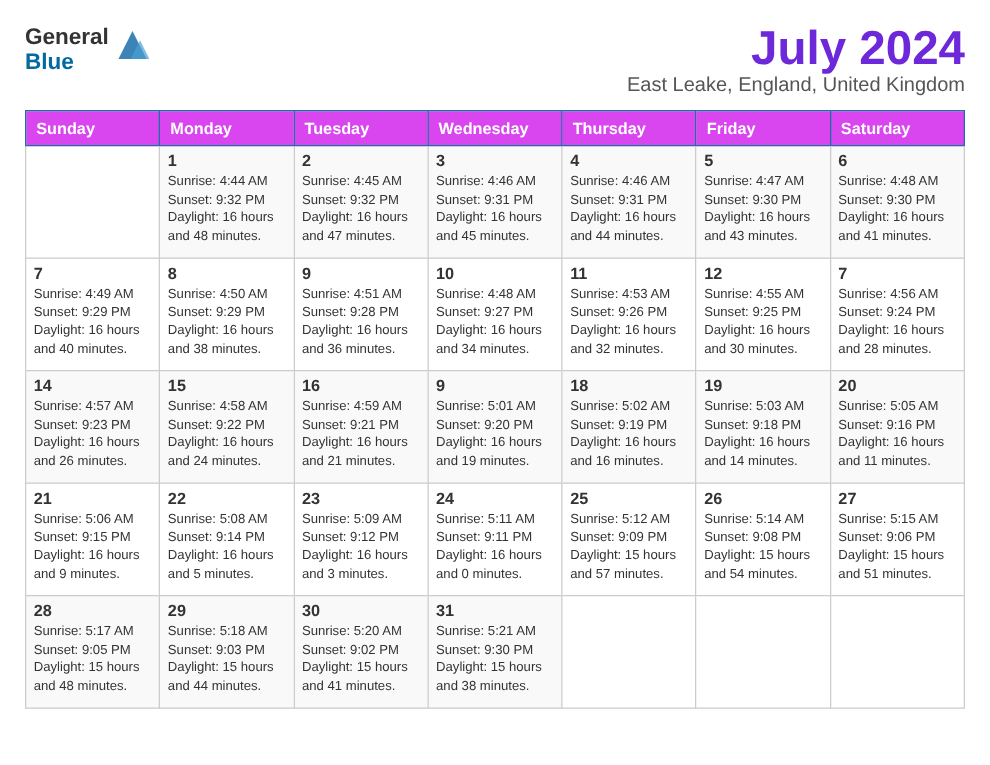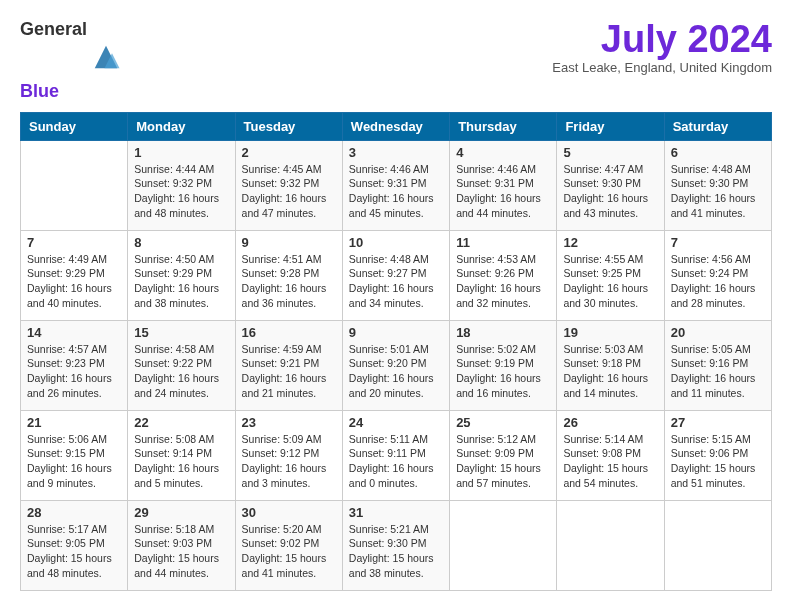--- a/index.html
+++ b/index.html
@@ -17,59 +17,58 @@
       margin-bottom: 10px;
     }
     .logo {
       display: flex;
       align-items: center;
     }
     .logo-text {
       display: flex;
       flex-direction: column;
       line-height: 1.1;
-      gap: 42px;
     }
     .logo-general {
       font-size: 18px;
       font-weight: bold;
       color: #333;
     }
     .logo-blue {
       font-size: 18px;
       font-weight: bold;
-      color: #6d28d9;
+      color: #0369a1;
     }
     .logo-icon {
       width: 30px;
       height: 30px;
       margin-left: 4px;
       position: relative;
       top: -4px;
     }
     .title-area {
       text-align: right;
     }
     .month-title {
       font-size: 38px;
       font-weight: bold;
       color: #6d28d9;
       line-height: 1;
     }
     .location-title {
-      font-size: 13px;
+      font-size: 16px;
       color: #555;
       margin-top: 2px;
     }
     table {
       width: 100%;
       border-collapse: collapse;
     }
     thead tr th {
-      background: #0369a1;
+      background: #d946ef;
       color: #fff;
       font-size: 13px;
       font-weight: bold;
       padding: 6px 8px;
       text-align: left;
       border: 1px solid #1a6fa8;
     }
     tbody tr td {
       border: 1px solid #ccc;
       vertical-align: top;
@@ -200,21 +199,21 @@
         <td>
           <span class="day-num">15</span>
           <div class="day-info"><span>Sunrise: 4:58 AM</span><br><span>Sunset: 9:22 PM</span><br><span>Daylight: 16 hours</span><br><span>and 24 minutes.</span></div>
         </td>
         <td>
           <span class="day-num">16</span>
           <div class="day-info"><span>Sunrise: 4:59 AM</span><br><span>Sunset: 9:21 PM</span><br><span>Daylight: 16 hours</span><br><span>and 21 minutes.</span></div>
         </td>
         <td>
           <span class="day-num">9</span>
-          <div class="day-info"><span>Sunrise: 5:01 AM</span><br><span>Sunset: 9:20 PM</span><br><span>Daylight: 16 hours</span><br><span>and 20 minutes.</span></div>
+          <div class="day-info"><span>Sunrise: 5:01 AM</span><br><span>Sunset: 9:20 PM</span><br><span>Daylight: 16 hours</span><br><span>and 19 minutes.</span></div>
         </td>
         <td>
           <span class="day-num">18</span>
           <div class="day-info"><span>Sunrise: 5:02 AM</span><br><span>Sunset: 9:19 PM</span><br><span>Daylight: 16 hours</span><br><span>and 16 minutes.</span></div>
         </td>
         <td>
           <span class="day-num">19</span>
           <div class="day-info"><span>Sunrise: 5:03 AM</span><br><span>Sunset: 9:18 PM</span><br><span>Daylight: 16 hours</span><br><span>and 14 minutes.</span></div>
         </td>
         <td>

